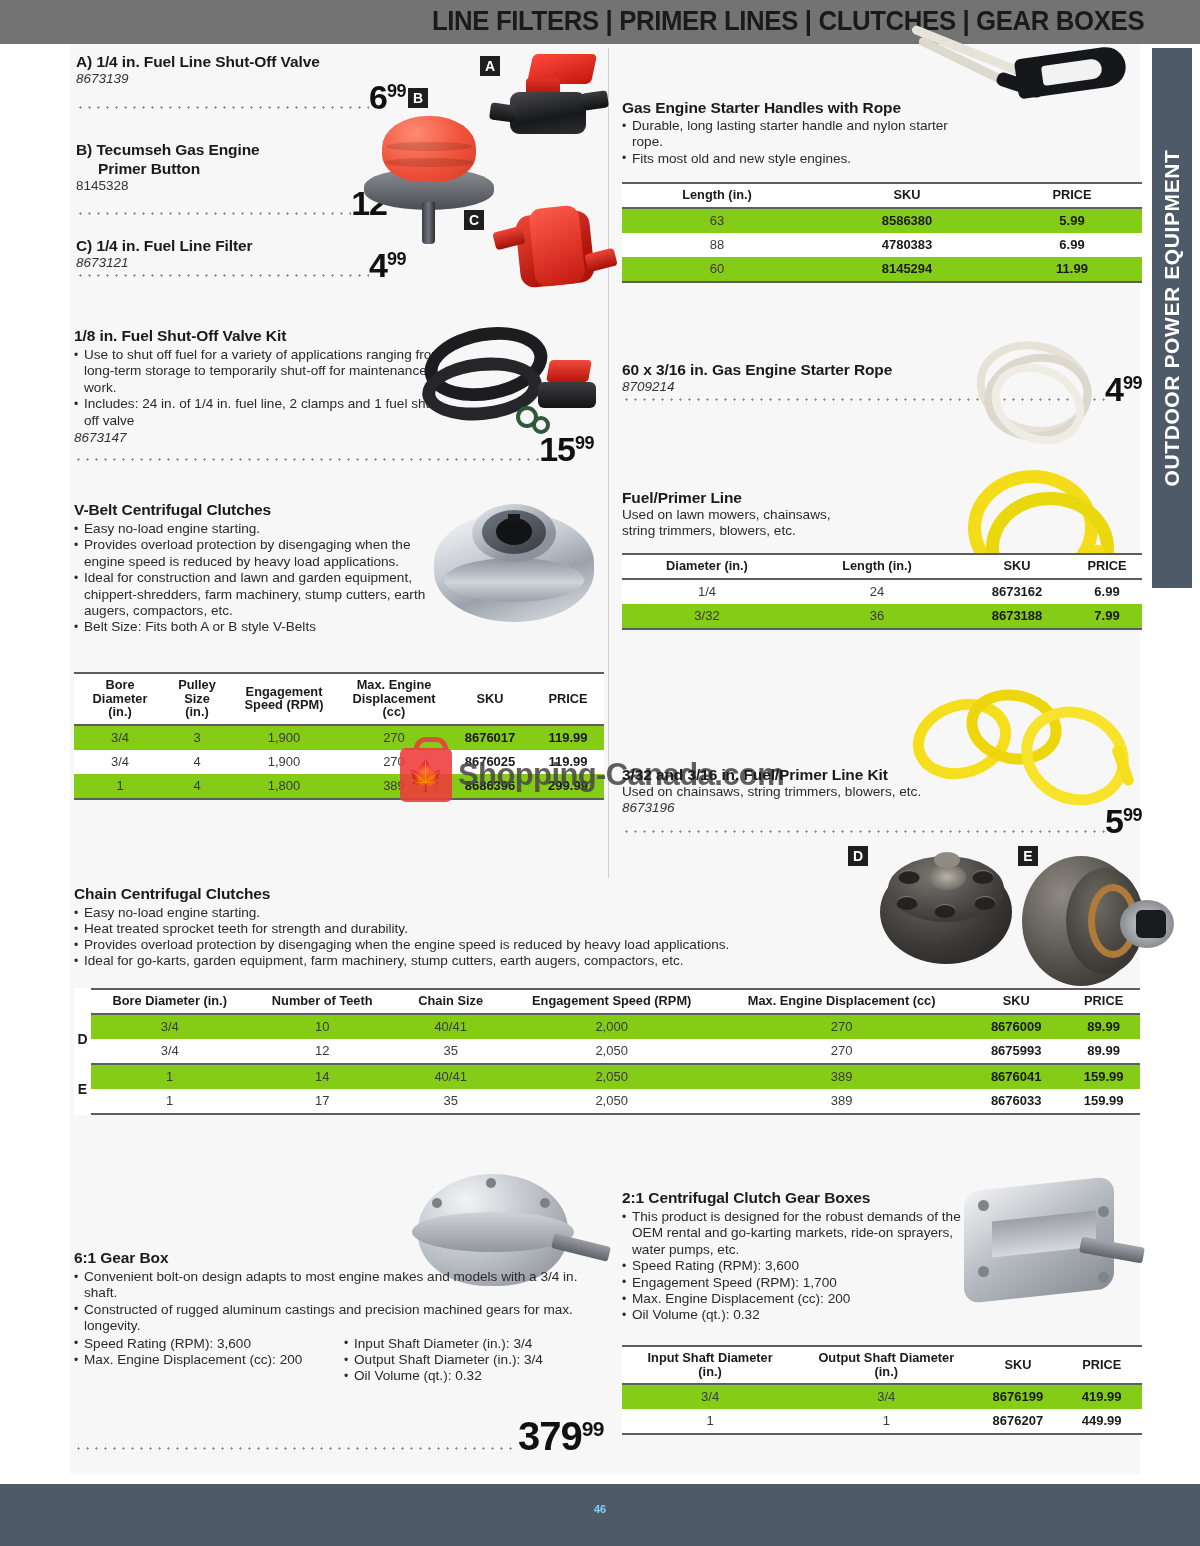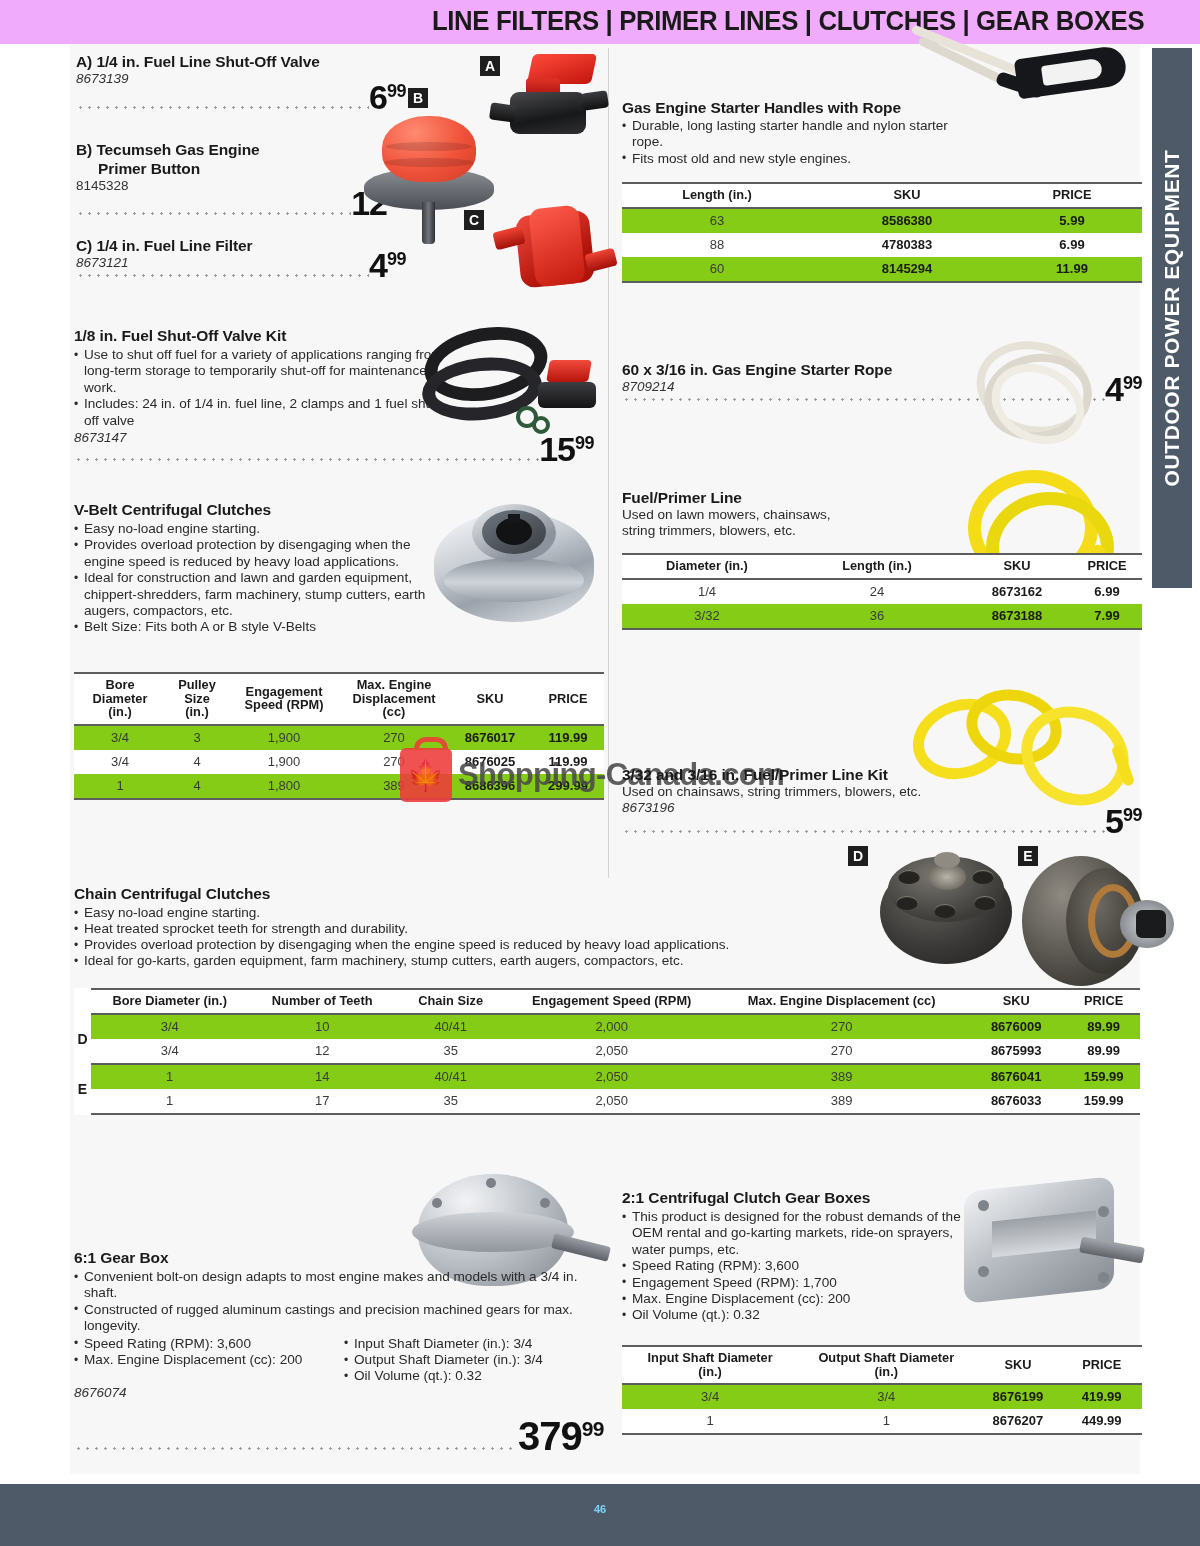--- a/index.html
+++ b/index.html
@@ -11,21 +11,21 @@
   }
   #page {
     position: relative;
     width: 1200px; height: 1546px;
     background: #ffffff;
   }
 
   
   .hdr {
     position: absolute; left: 0; top: 0; width: 1200px; height: 44px;
-    background: #f0abfc;
+    background: #737373;
   }
   .hdr-title {
     position: absolute; right: 56px; top: 5px;
     font-size: 28px; font-weight: bold; letter-spacing: -0.4px;
     color: #1a1a1a; white-space: nowrap;
     font-family: "Liberation Sans Narrow", "Liberation Sans", sans-serif;
     transform: scaleX(0.92); transform-origin: right center;
   }
 
   
@@ -842,21 +842,20 @@
       <ul class="bl" style="width:260px;">
         <li>Speed Rating (RPM): 3,600</li>
         <li>Max. Engine Displacement (cc): 200</li>
       </ul>
       <ul class="bl" style="width:250px;">
         <li>Input Shaft Diameter (in.): 3/4</li>
         <li>Output Shaft Diameter (in.): 3/4</li>
         <li>Oil Volume (qt.): 0.32</li>
       </ul>
     </div>
-    <div class="sku">8676074</div>
   </div>
   <div class="priceline" style="left:74px; top:1420px; width:530px;">
     <div class="dots"></div>
     <div class="price big">
       <span class="d">379</span><span class="c">99</span>
     </div>
   </div>
 
   <div class="art gbox21" style="left:952px; top:1176px;">
     <div class="body"></div>

